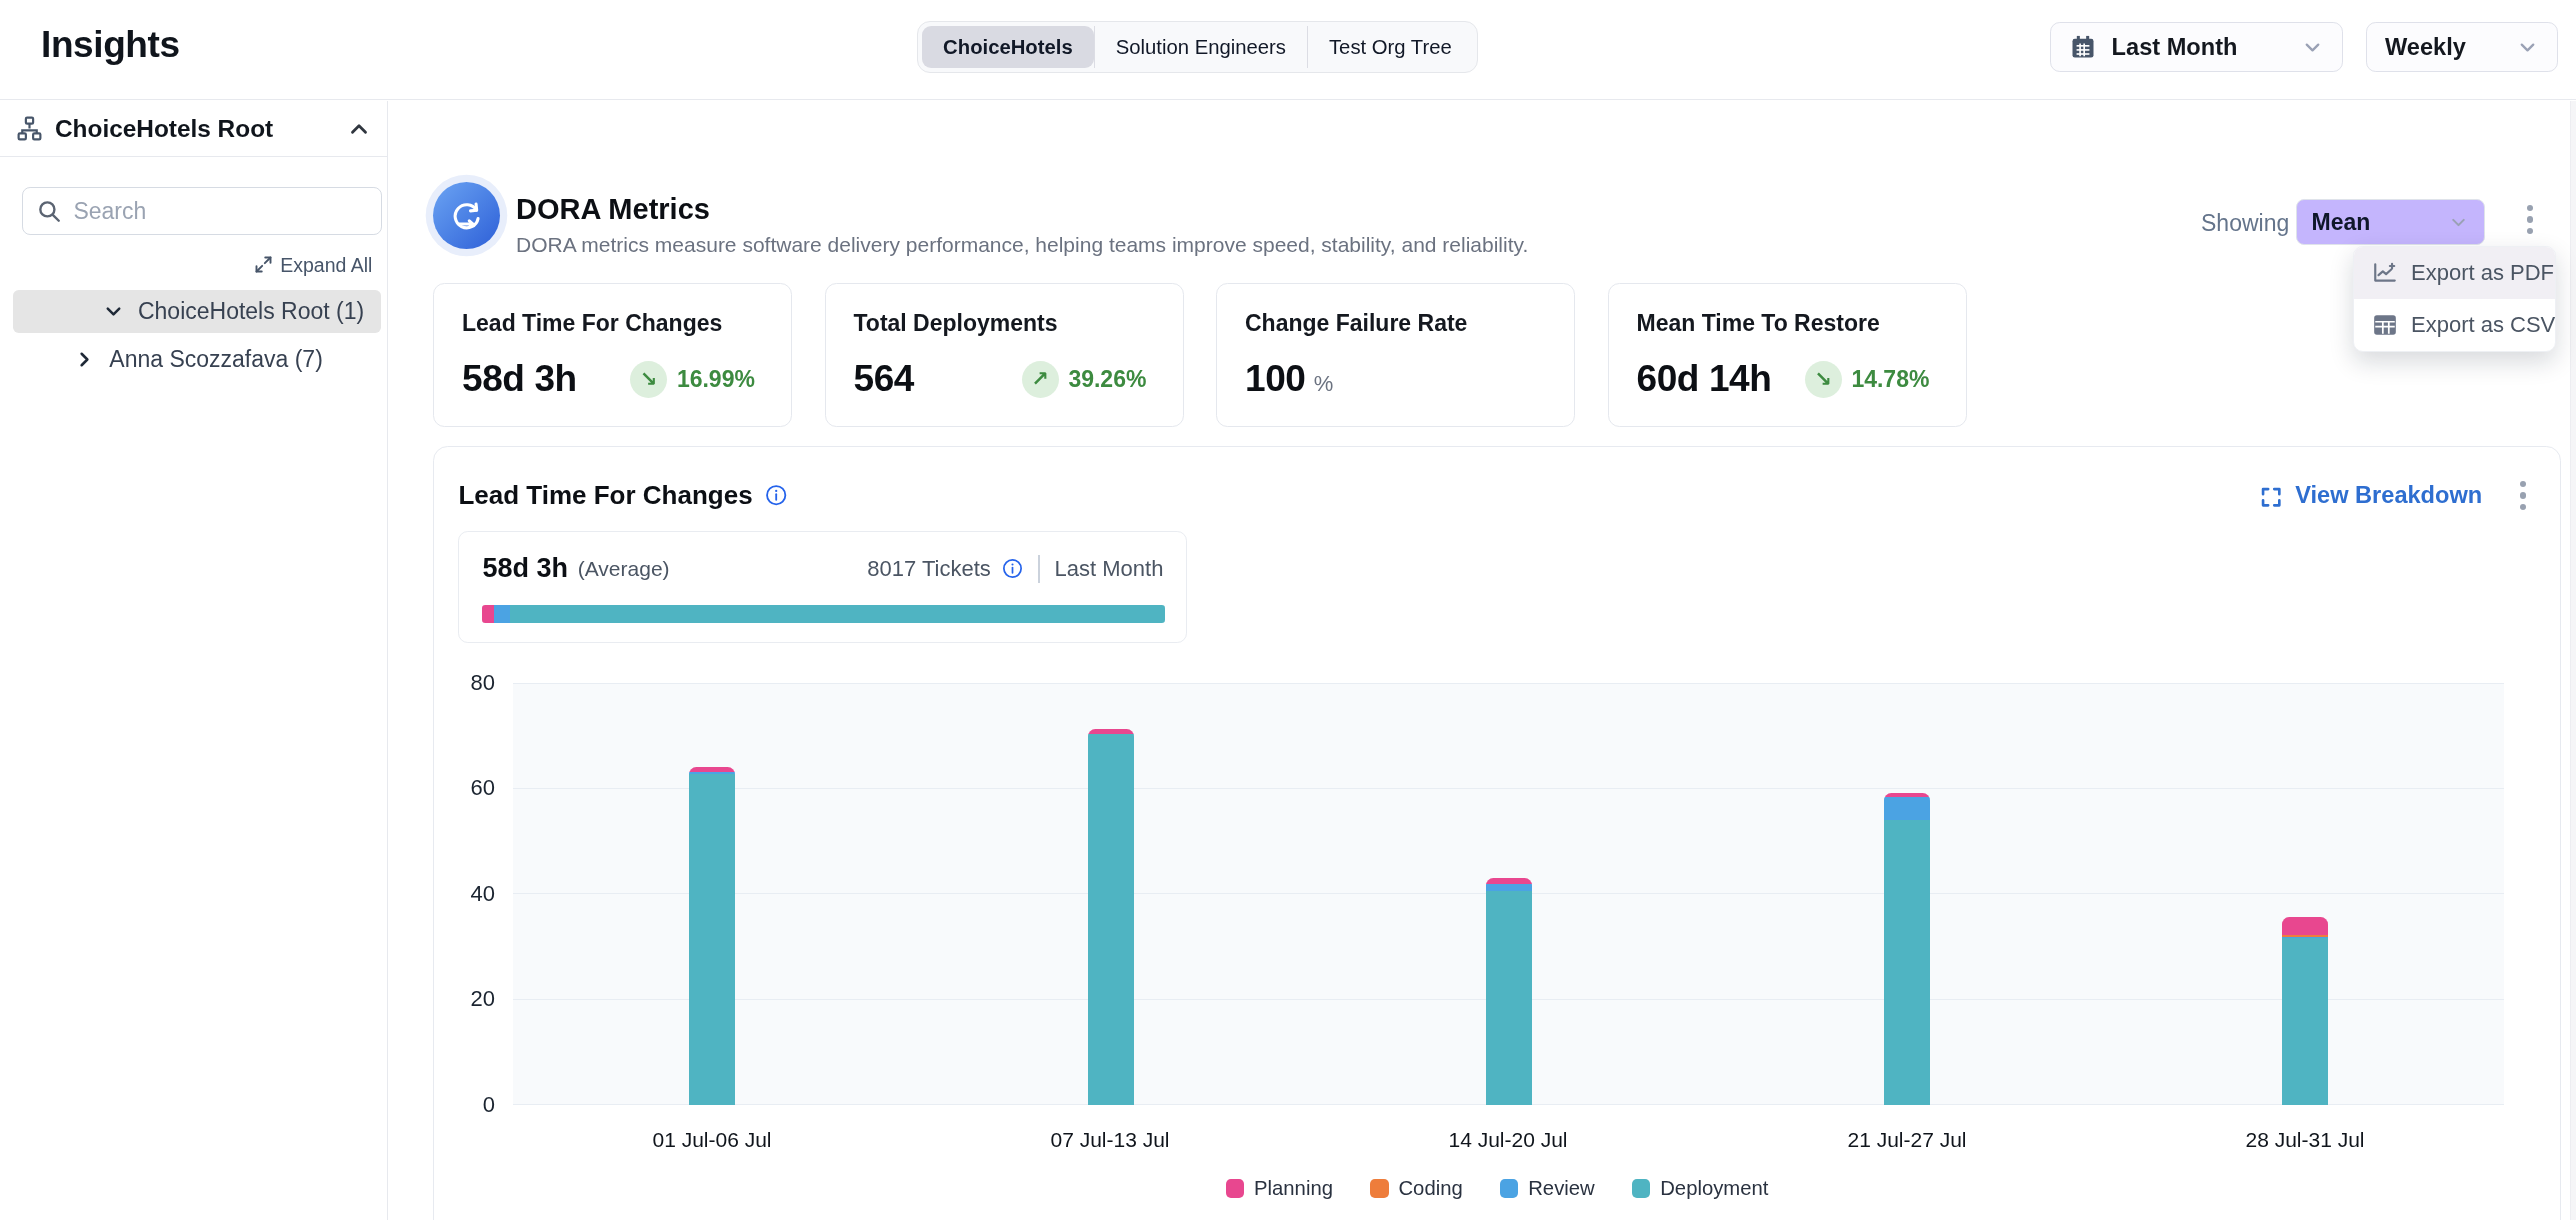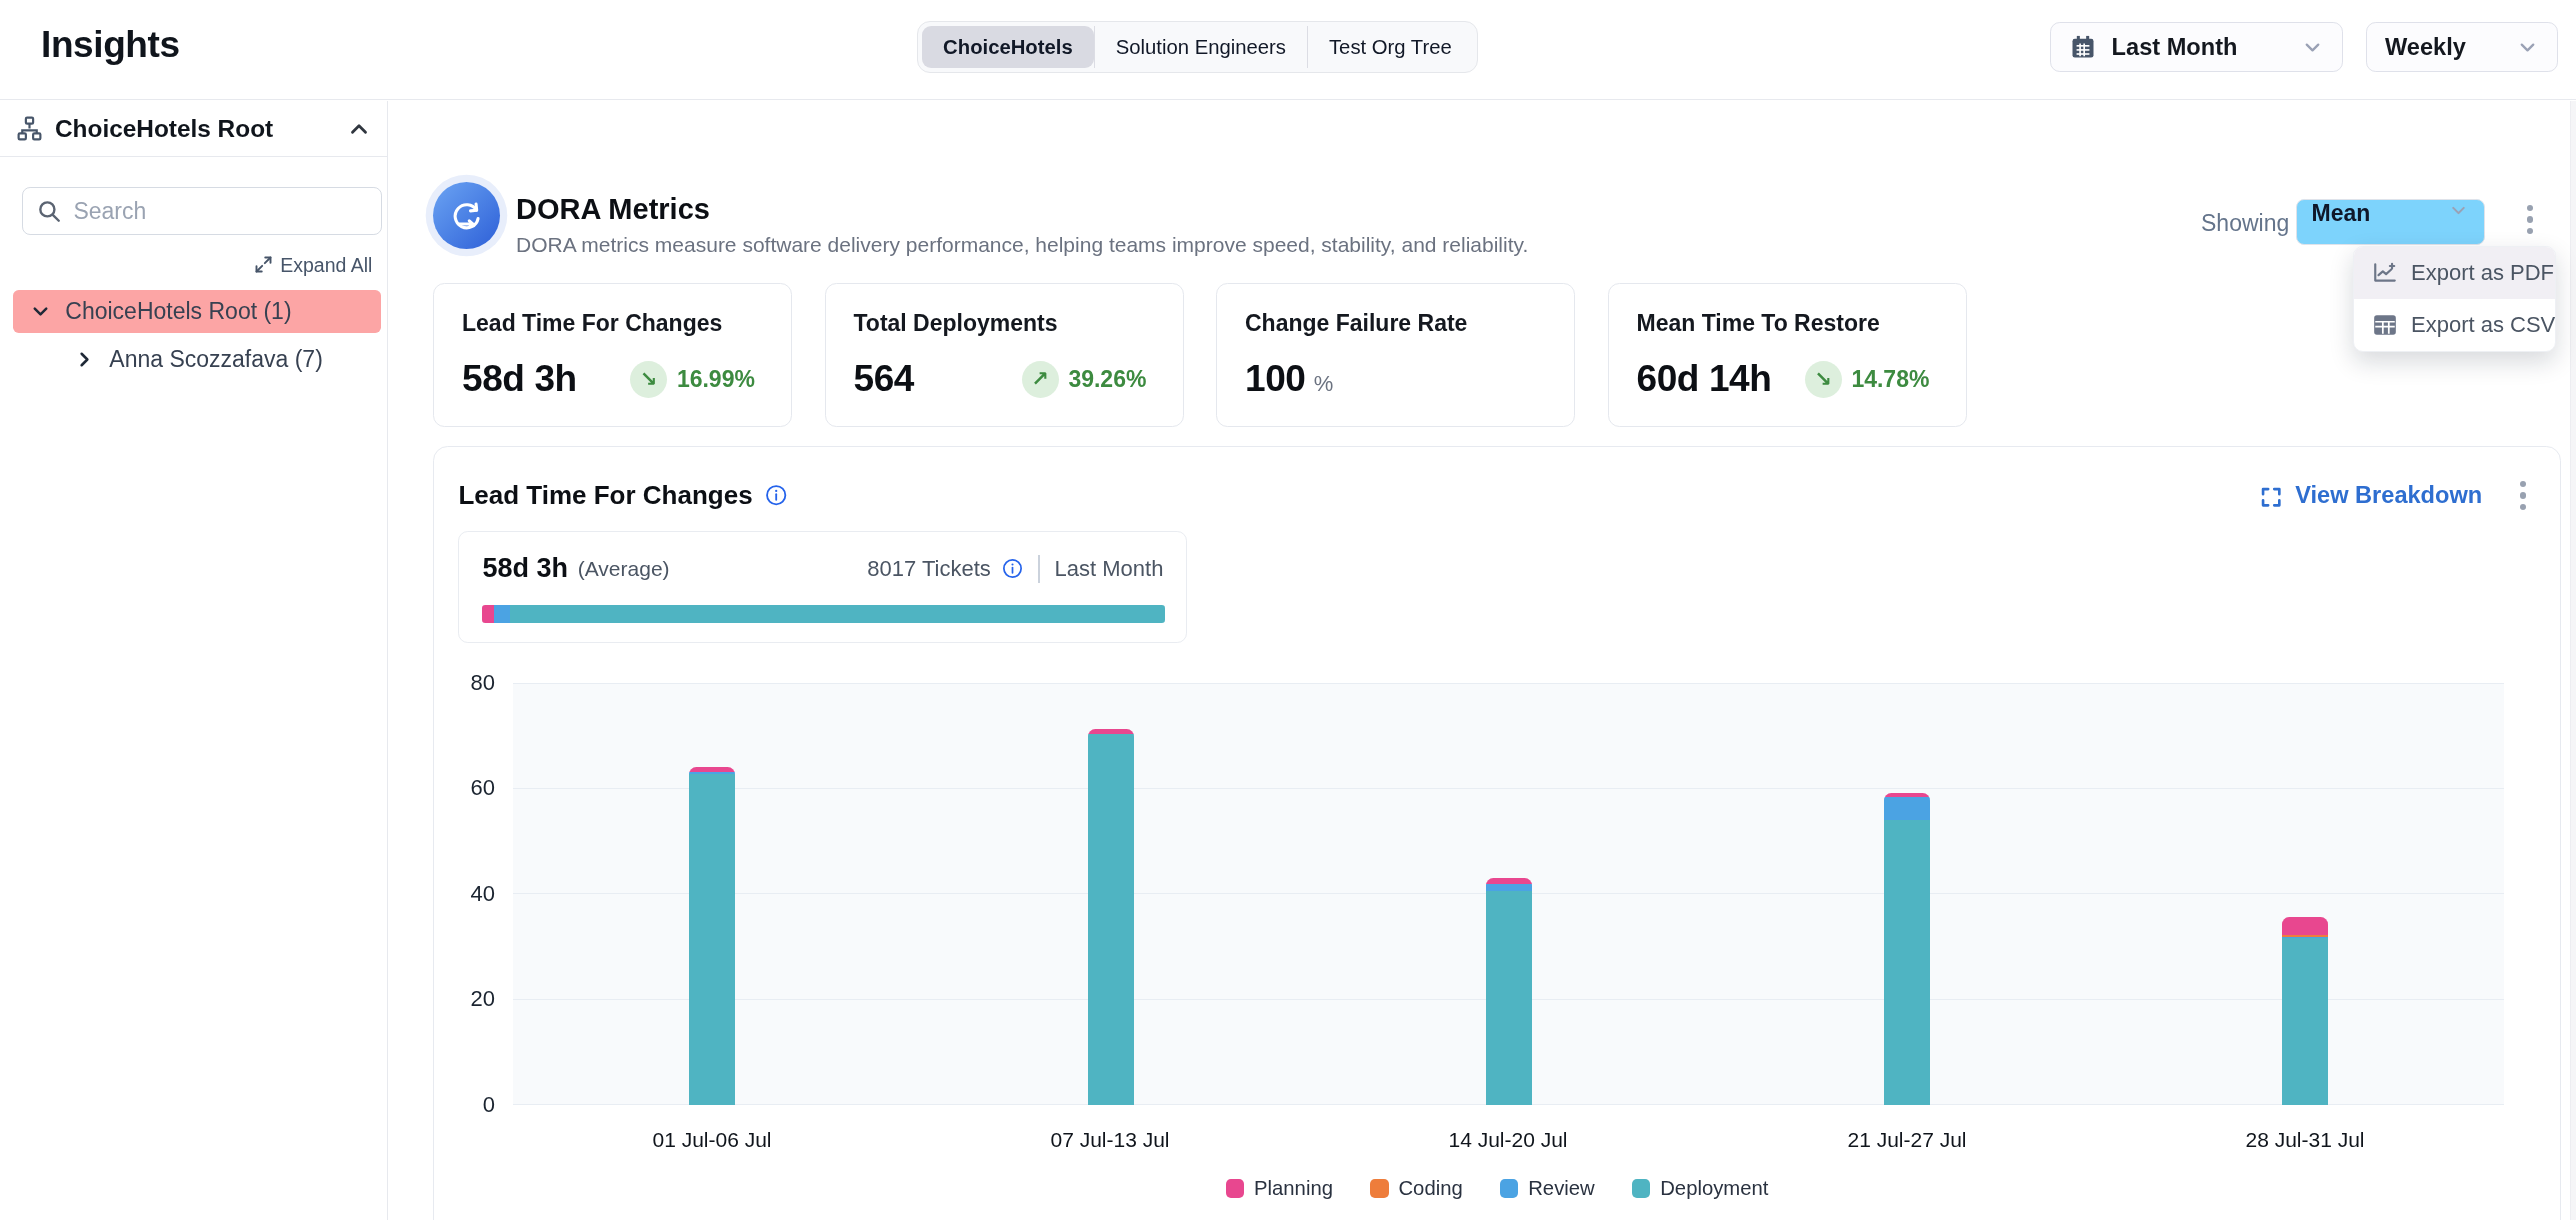--- a/index.html
+++ b/index.html
@@ -30,21 +30,21 @@
   .search-box { position:absolute; left:22px; top:86px; width:360px; height:48px; border:0.8px solid #d6dbe3;
     border-radius:8.1px; display:flex; align-items:center; padding:0 13px; gap:11.4px; background:#fff; }
   .search-box input { border:none; outline:none; font-size:23px; color:#334155; width:100%;
     font-family:"Liberation Sans","DejaVu Sans",sans-serif; background:transparent; }
   .search-box input::placeholder { color:#9aa3b2; }
   .expand-all { position:absolute; right:8.1px; top:150px; display:flex; align-items:flex-start; gap:6.5px;
     font-size:19.5px; color:#475569; cursor:pointer; padding:3.3px 6.5px; }
   .tree { position:absolute; left:13px; right:6.5px; top:189px; }
   .tree-row { display:flex; align-items:center; gap:13px; height:43px; border-radius:5.7px;
     font-size:23px; color:#374151; padding:0 16.3px; cursor:pointer; }
-  .tree-row.selected { background:#fca5a5; }
+  .tree-row.selected { background:#e5e5e5;justify-content:flex-end; }
   .tree-row.child { margin-left:44px; margin-top:4.9px; }
   .tree-chevron { display:flex; color:#1f2937; }
 
   
   .main { position:absolute; left:388px; top:101px; right:0; bottom:0; background:#fff; }
   .tabs-row { position:absolute; left:0; top:0; width:100%; height:62px; border-bottom:0.8px solid #e7e9ee; }
   .tabs { position:absolute; left:650px; top:0; height:62px; display:flex; gap:47px; }
   .tab { position:relative; display:flex; align-items:center; font-size:23.6px; color:#3a4350; cursor:pointer; }
   .tab.active { color:#0c0f14; font-weight:700; }
   .tab.active::after { content:""; position:absolute; left:-6.5px; right:-6.5px; bottom:0; height:5.7px;
@@ -52,21 +52,21 @@
 
   
   .dora-icon { position:absolute; left:45px; top:81px; width:67px; height:67px; border-radius:50%;
     background:linear-gradient(135deg,#6ba4f3,#2d5fd7); box-shadow:0 0 0 7.3px #e8eefb;
     display:flex; align-items:center; justify-content:center; }
   .dora-title { position:absolute; left:128px; top:92px; font-size:29px; font-weight:700; color:#0c0f14; }
   .dora-desc { position:absolute; left:128px; top:132px; font-size:21px; color:#6b7280; }
 
   .showing-label { position:absolute; left:1813px; top:109px; font-size:23px; color:#64748b; }
   .showing-select { position:absolute; left:1908px; top:98px; width:189px; height:46px; border:0.8px solid #dfe3ea;
-    border-radius:8.1px; background:#7dd3fc; display:flex; align-items:flex-start; padding:0 14.6px; gap:9.8px;
+    border-radius:8.1px; background:#c4b5fd; display:flex; align-items:center; padding:0 14.6px; gap:9.8px;
     font-size:23px; font-weight:600; color:#0f172a; cursor:pointer; }
   .showing-select .chev { margin-left:auto; color:#9aa1b5; display:flex; }
   .kebab { display:flex; flex-direction:column; gap:4.9px; align-items:center; cursor:pointer; padding:4.9px; }
   .kebab i { width:6.5px; height:6.5px; border-radius:50%; background:#98a1b0; }
   .kebab-dora { position:absolute; left:2134px; top:99px; }
 
   .export-menu { position:absolute; left:1965px; top:145px; width:203px; background:#fff; border-radius:9.8px;
     border:0.8px solid #eef0f4; box-shadow:0 9.8px 24.4px rgba(15,23,42,.16); z-index:20; overflow:hidden; }
   .menu-item { height:52px; display:flex; align-items:center; gap:13px; padding:0 18px;
     font-size:22px; color:#4b5563; cursor:pointer; white-space:nowrap; }

